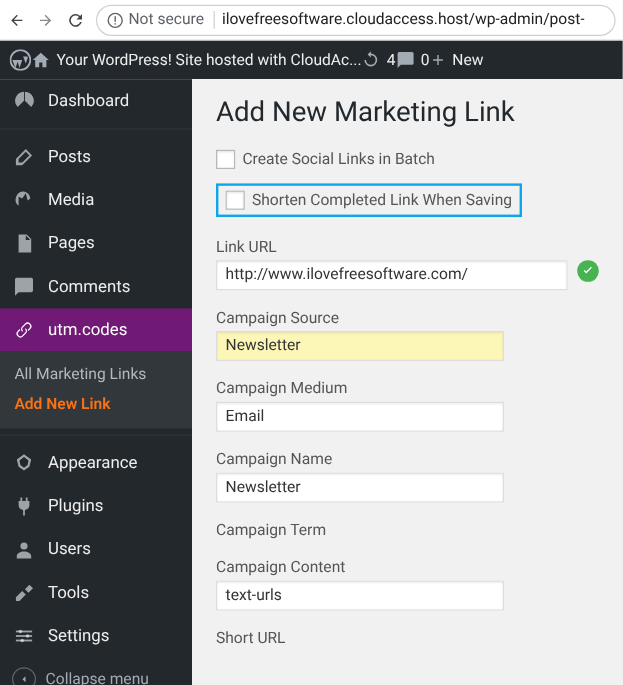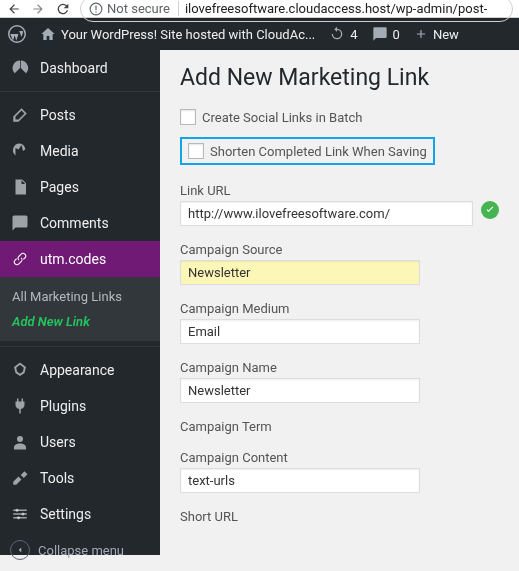--- a/index.html
+++ b/index.html
@@ -1,40 +1,40 @@
 <!DOCTYPE html>
 <html><head>
 <meta charset="utf-8">
 <style>
 * { box-sizing: border-box; margin: 0; padding: 0; }
 body { font-family: -apple-system, BlinkMacSystemFont, "Segoe UI", Roboto, sans-serif; font-size: 13px; background: #f1f1f1; width: 519px; height: 571px; overflow: hidden; }
-.browser-bar { height: 18px; background: #fff; border-bottom: 1px solid #d0d0d0; display: flex; align-items: center; padding: 0 6px; gap: 8px; }
+.browser-bar { height: 34px; background: #fff; border-bottom: 1px solid #d0d0d0; display: flex; align-items: center; padding: 0 6px; gap: 8px; }
 .nav-arrow { width: 16px; height: 16px; display: flex; align-items: center; justify-content: center; color: #888; }
 .nav-arrow.active { color: #444; }
 .reload { width: 18px; height: 18px; }
 .addr-box { flex: 1; display: flex; align-items: center; border: 1px solid #d0d0d0; border-radius: 14px; padding: 2px 8px; height: 26px; overflow: hidden; }
 .not-secure { color: #5f6368; font-size: 13px; display: flex; align-items: center; gap: 4px; border-right: 1px solid #d0d0d0; padding-right: 8px; margin-right: 6px; white-space: nowrap; }
 .url-text { color: #202124; font-size: 13px; white-space: nowrap; overflow: hidden; }
 
-.admin-bar { height: 32px; background: #23282d; display: flex; align-items: center; padding: 0 8px; color: #eee; font-size: 13px; gap: 14px; }
+.admin-bar { height: 32px; background: #23282d; display: flex; align-items: center; padding: 0 8px; color: #eee; font-size: 13px; }
 .admin-bar .ab-item { display: flex; align-items: center; gap: 5px; color: #a3acb5; white-space: nowrap; }
 .admin-bar .ab-item .lbl { color: #eee; }
 .admin-bar .ab-count { color: #eee; }
 
 .wrap { display: flex; height: calc(571px - 34px - 32px); }
 .sidebar { width: 160px; background: #23282d; color: #eee; flex-shrink: 0; font-size: 14px; }
 .menu-item { display: flex; align-items: center; gap: 10px; padding: 8px 10px; color: #eee; cursor: pointer; position: relative; }
 .menu-item .micon { width: 20px; height: 20px; display: flex; align-items: center; justify-content: center; color: rgba(240,245,250,0.6); }
 .menu-sep { border-top: 1px solid #32373c; margin: 5px 0; }
 .menu-item.current { background: #701a75; color: #fff; }
 .menu-item.current .micon { color: #fff; }
 .menu-item.current::after { content: ""; position: absolute; right: -8px; top: 50%; margin-top: -8px; border: 8px solid transparent; border-right-color: #f1f1f1; }
 .submenu { background: #32373c; padding: 7px 0; }
 .submenu .sub { padding: 5px 12px; color: #b4b9be; font-size: 13px; cursor: pointer; }
-.submenu .sub.current { color: #22c55e; font-weight: 600; font-style: italic; }
+.submenu .sub.current { color: #f97316; font-weight: 600; }
 .collapse { display: flex; align-items: center; gap: 8px; padding: 8px 10px; color: #a3acb5; cursor: pointer; font-size: 13px; }
 .collapse .cicon { width: 20px; height: 20px; border: 1px solid #5f676f; border-radius: 50%; display: flex; align-items: center; justify-content: center; }
 
 .content { flex: 1; background: #f1f1f1; padding: 10px 20px 20px 20px; overflow-y: auto; }
 h1 { font-size: 23px; font-weight: 400; color: #23282d; margin: 4px 0 18px 0; }
 .cb-row { display: flex; align-items: center; gap: 6px; margin-bottom: 12px; color: #555; font-size: 13px; }
 .cb { width: 16px; height: 16px; border: 1px solid #b4b9be; background: #fff; box-shadow: inset 0 1px 2px rgba(0,0,0,.1); flex-shrink: 0; }
 .highlight-red { border: 2px solid #0ea5e9; padding: 4px 6px; display: inline-flex; }
 .field { margin-bottom: 16px; }
 .field label { display: block; font-size: 13px; color: #555; margin-bottom: 3px; }

